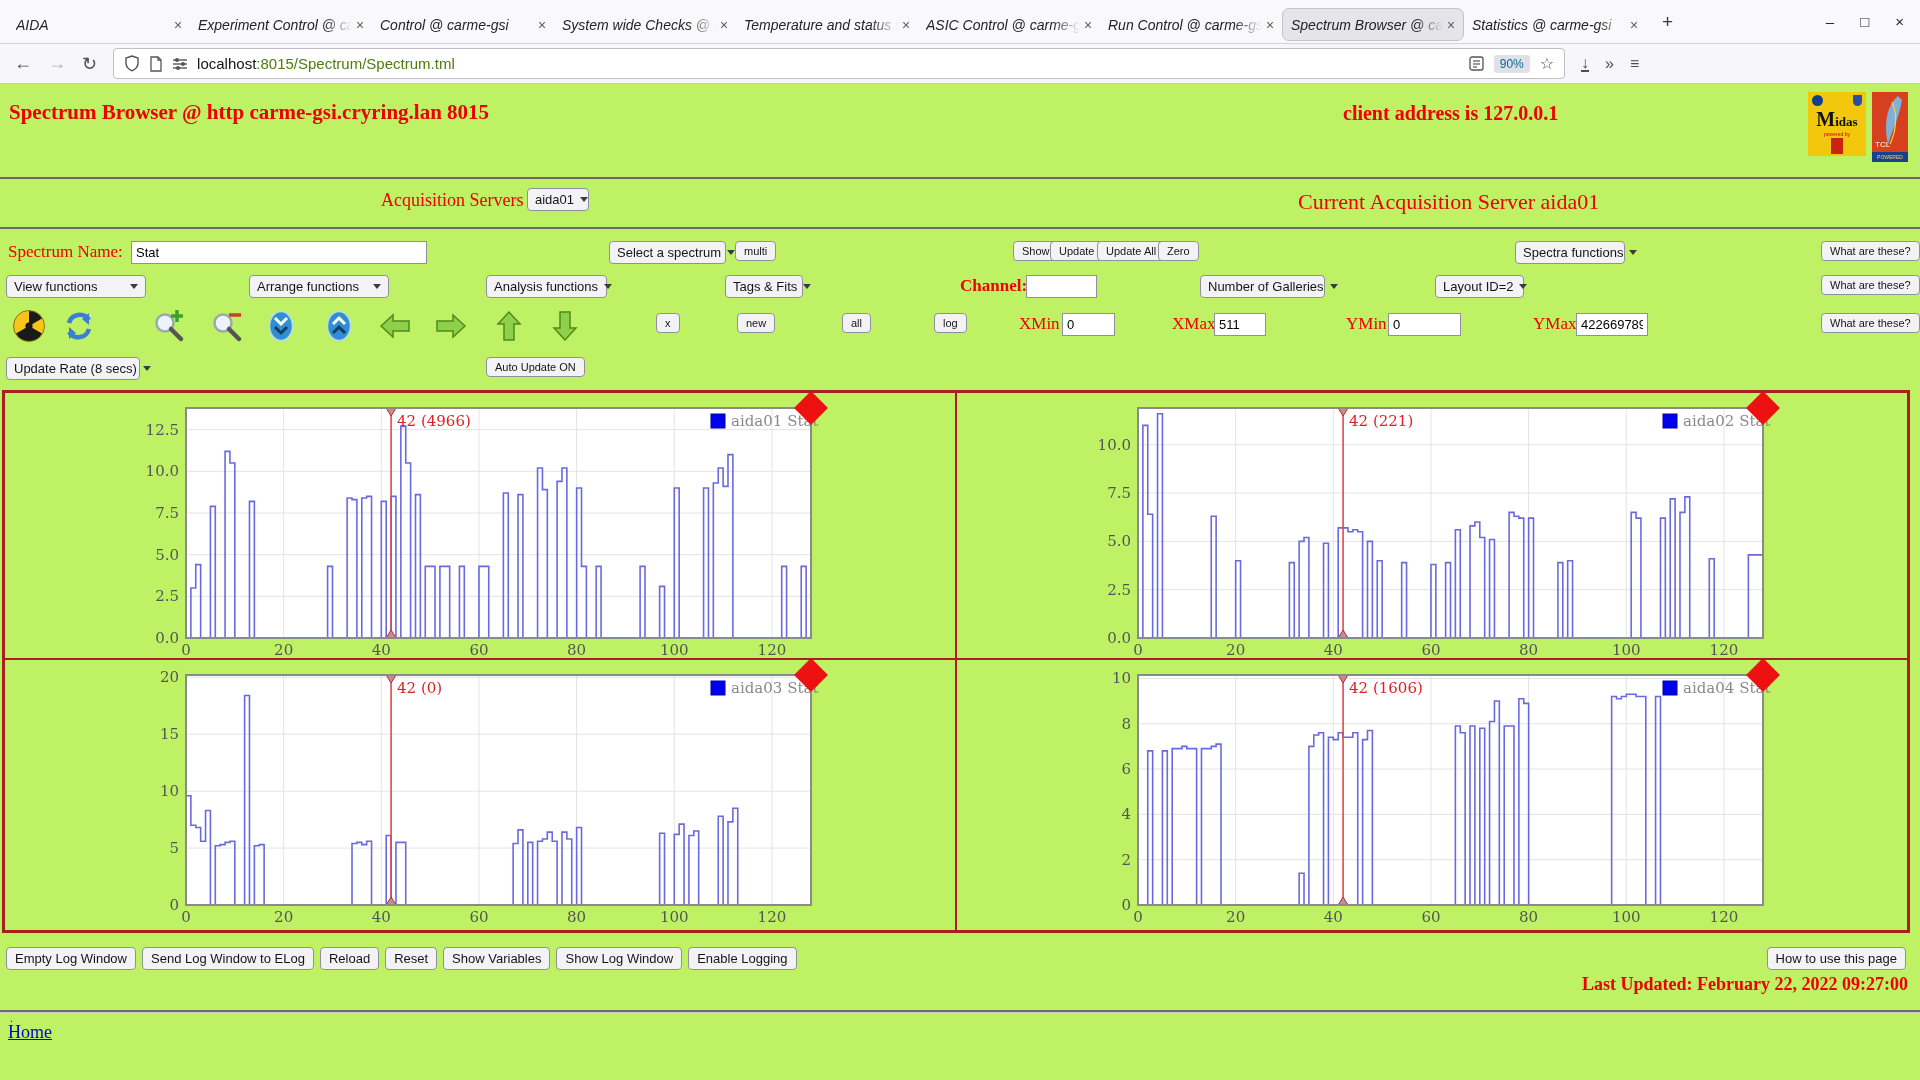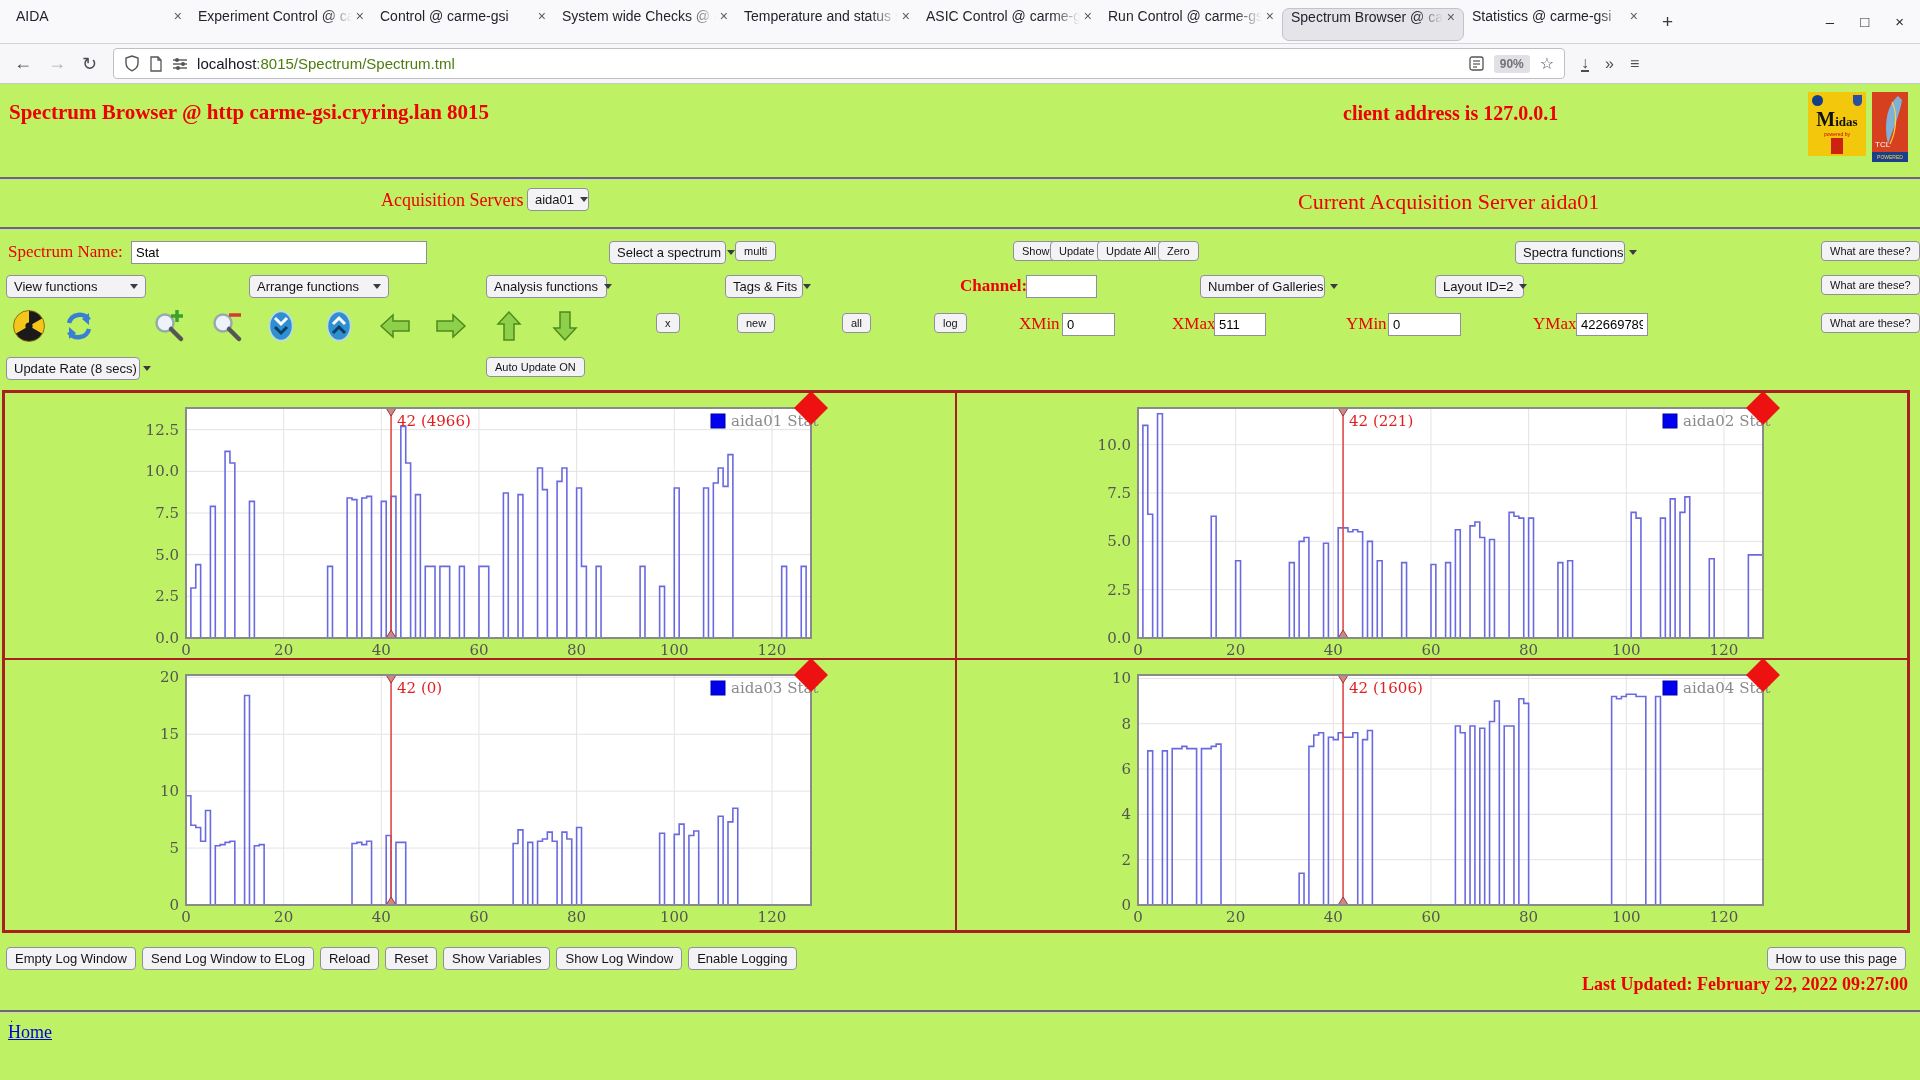--- a/index.html
+++ b/index.html
@@ -2,41 +2,41 @@
 <html><head>
 <meta charset="utf-8">
 <style>
   * { box-sizing: border-box; margin: 0; padding: 0; }
   html,body { width:1920px; height:1080px; overflow:hidden; background:#fff;
               font-family:"Liberation Sans", sans-serif; }
 
   
   .tabbar { height:44px; background:#f9f9fb; display:flex; align-items:center;
             padding-left:8px; border-bottom:1px solid #d4d4db; position:relative; }
-  .tab { width:182px; height:33px; margin-top:6px; display:flex; align-items:flex-start;
-         padding:0 8px; font-size:14px; color:#24222c; cursor:default; }
+  .tab { width:182px; height:33px; margin-top:6px; display:flex; align-items:center;
+         padding:0 8px; font-size:14px; color:#24222c; cursor:default;font-style:italic; }
   .tab-label { flex:1; white-space:nowrap; overflow:hidden;
                -webkit-mask-image:linear-gradient(90deg,#000 82%,transparent);
                mask-image:linear-gradient(90deg,#000 82%,transparent); }
   .tab-close { color:#5a5a66; font-size:14px; padding-left:4px; }
   .tab.active { background:#e4e4e9; border:1px solid #c2c2cc; border-radius:7px; }
   .newtab { font-size:19px; color:#3a3a44; margin-left:16px; }
   .winctl { margin-left:auto; display:flex; gap:26px; padding-right:16px;
             font-size:15px; color:#2b2b33; }
   .urlbar { height:40px; background:#f7f7fa; display:flex; align-items:center;
             gap:16px; padding:0 14px; border-bottom:1px solid #c9c9d0; }
   .navbtn { font-size:18px; color:#4c4c56; }
   .navbtn.dim { color:#b0b0ba; }
   .urlfield { flex:1; max-width:1452px; height:31px; background:#fff;
               border:1px solid #bfbfc9; border-radius:4px; display:flex;
               align-items:center; gap:9px; padding:0 10px; font-size:15px; }
   .url-host { color:#15141a; }
   .url-rest { color:#4d7c0f; }
   .zoom-badge { background:#e0e0e6; border-radius:3px; font-size:12px;
-                padding:2px 6px; color:#737373;font-weight:bold; }
+                padding:2px 6px; color:#0369a1; }
   .f-right { margin-left:auto; display:flex; align-items:center; gap:10px; }
   .glyph16 { font-size:16px; color:#4c4c56; }
   .dl-wrap { display:inline-block; border-bottom:2px solid #4c4c56; line-height:14px; }
 
   
   .page { position:relative; height:996px; background:#bef264; }
   .divider { position:absolute; left:0; right:0; height:3px; background:#6a6a6a;
              border-bottom:1px solid #cfcfcf; }
   .rserif  { font-family:"Liberation Serif", serif; color:#ee0000; }
   .title   { position:absolute; left:9px; top:16px; font-size:21px; font-weight:bold; }

